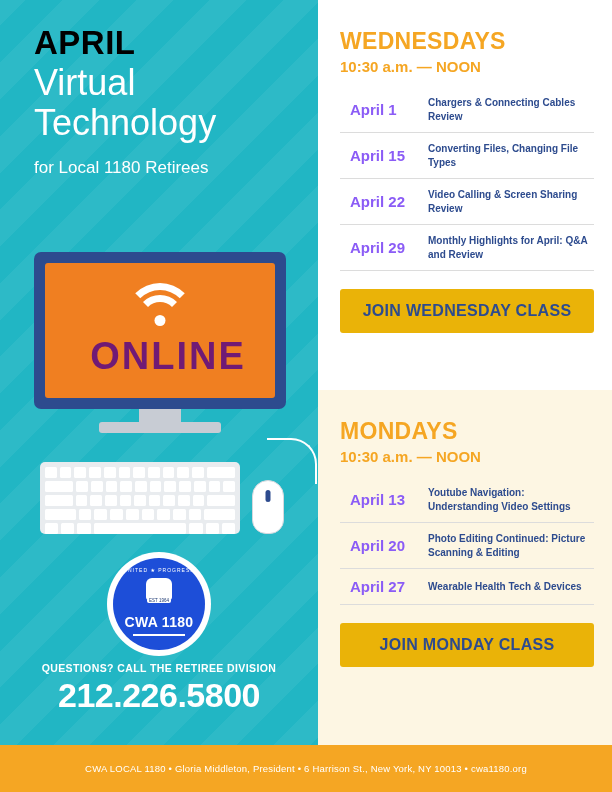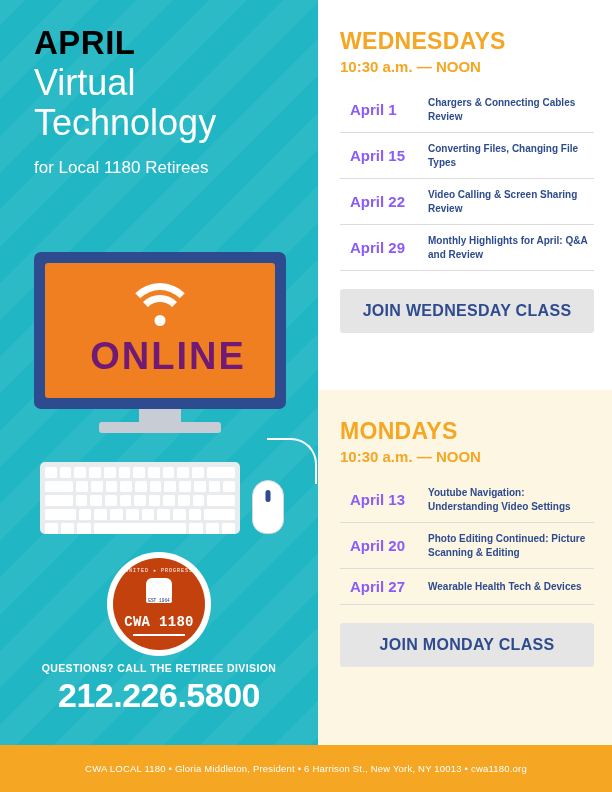--- a/index.html
+++ b/index.html
@@ -215,28 +215,27 @@
     height: 104px;
     border-radius: 50%;
     background: #ffffff;
     display: flex;
     align-items: center;
     justify-content: center;
   }
   .logo-inner {
     width: 92px; height: 92px;
     border-radius: 50%;
-    background: #c2410c;
+    background: #1d4ed8;
     color: #ffffff;
     position: relative;
     display: flex;
     flex-direction: column;
     align-items: center;
     justify-content: center;
-    font-family: Liberation Mono, monospace;
   }
   .logo-top-text {
     position: absolute;
     top: 9px;
     font-size: 5px;
     letter-spacing: 1px;
     color: #ffffff;
     white-space: nowrap;
   }
   .logo-fist {
@@ -346,21 +345,21 @@
     flex: 1;
     font-size: 10px;
     font-weight: bold;
     color: #2d4b8e;
     line-height: 1.35;
   }
   .cta {
     display: block;
     margin-top: 18px;
     width: 100%;
-    background: #e5e5e5;
+    background: #eab308;
     color: #2d4b8e;
     border: none;
     border-radius: 3px;
     font-family: "Liberation Sans", sans-serif;
     font-size: 16px;
     font-weight: bold;
     letter-spacing: 0.3px;
     padding: 13px 0;
     cursor: pointer;
     text-align: center;

